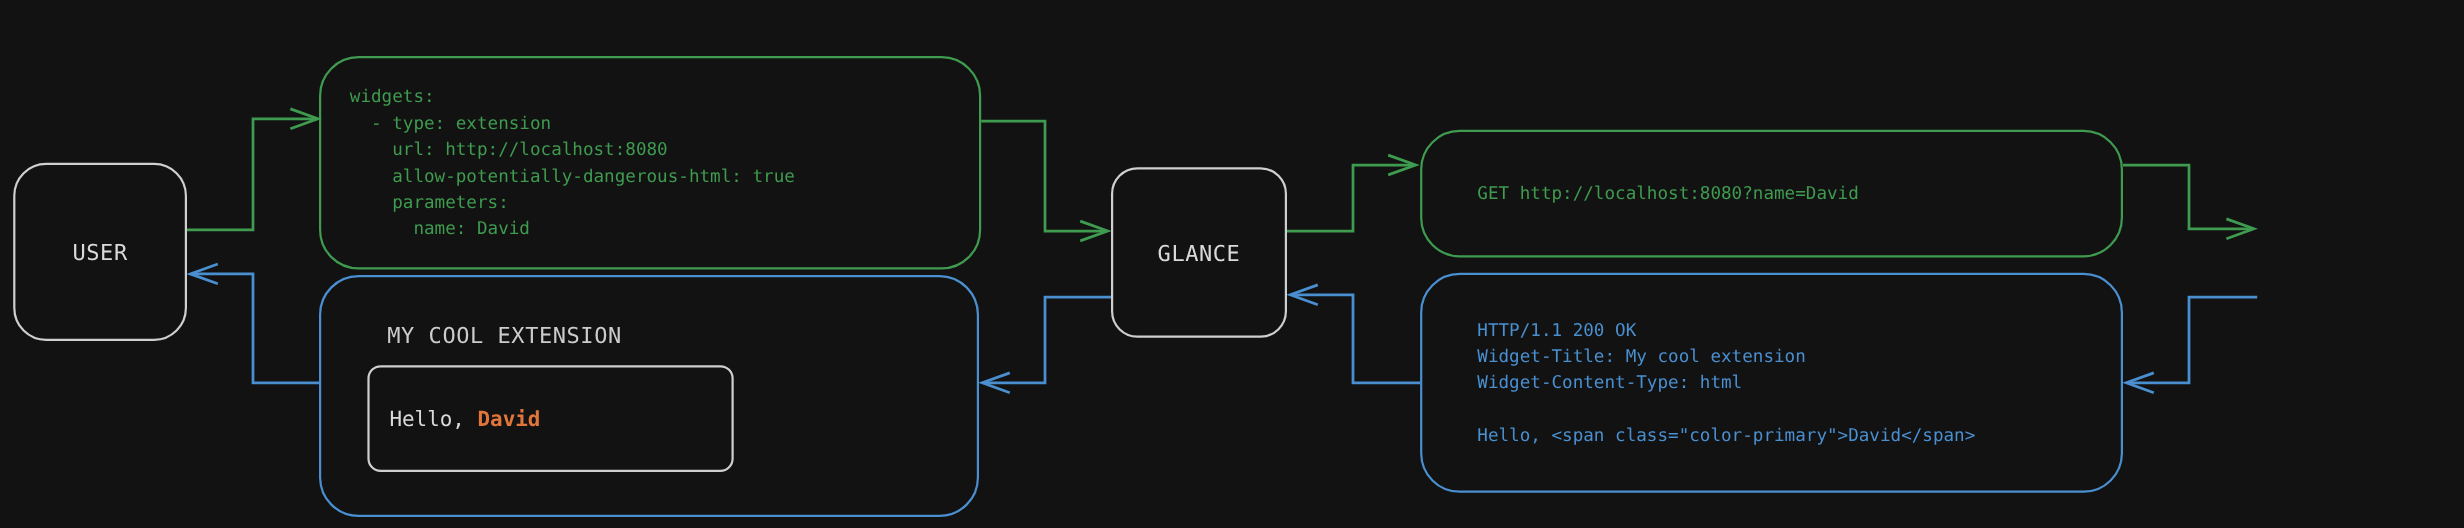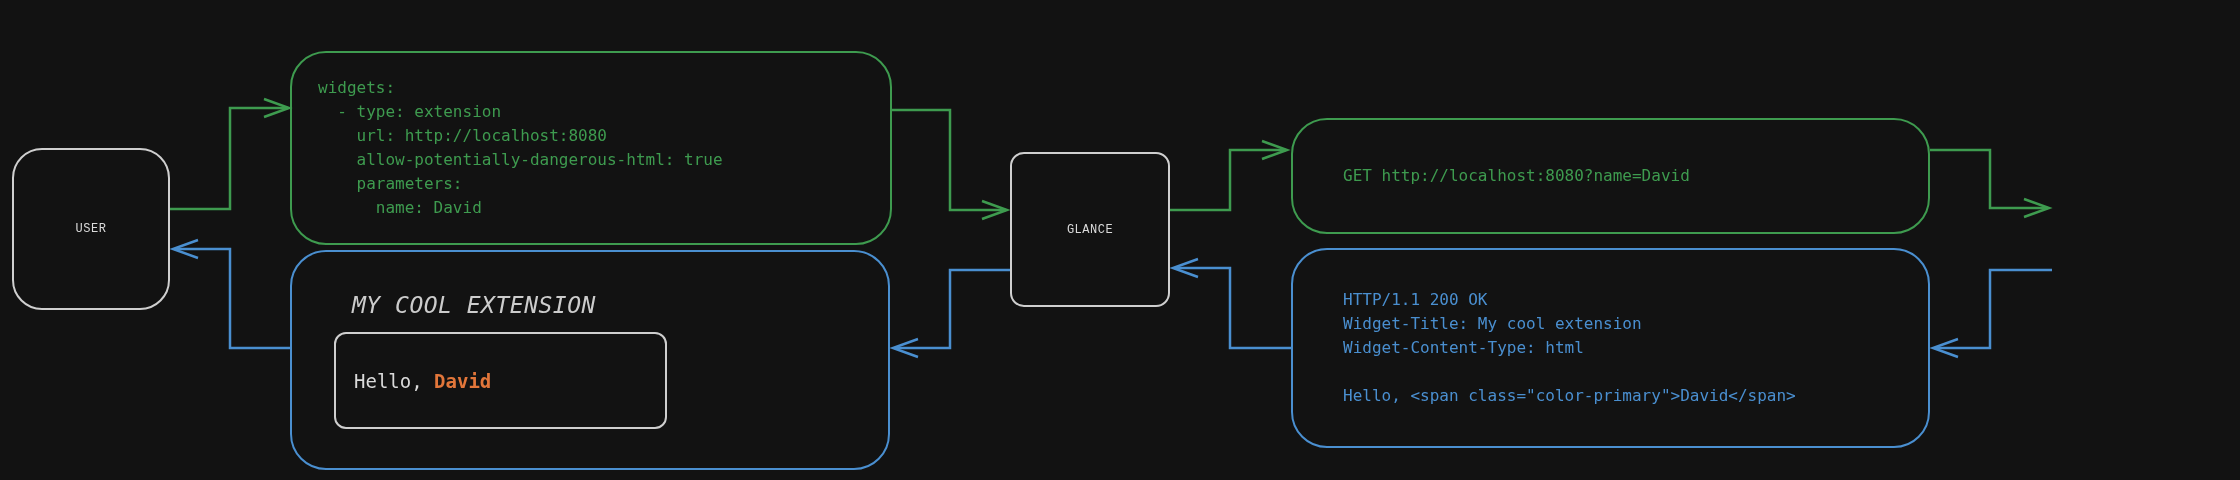--- a/index.html
+++ b/index.html
@@ -18,41 +18,41 @@
   }
   .wires{position:absolute;left:0;top:0;width:2240px;height:480px;}
   .wires path{fill:none;stroke-width:2.5px;stroke-linejoin:miter;}
   .wires path.green{stroke:var(--green);}
   .wires path.blue{stroke:var(--blue);}
 
   .node{
     position:absolute;box-sizing:border-box;
     border:2.5px solid var(--node-border);border-radius:30px;
     display:flex;align-items:center;justify-content:center;
-    color:var(--node-text);font-size:12px;letter-spacing:.5px;font-family:Liberation Mono, monospace;
+    color:var(--node-text);font-size:20px;letter-spacing:.5px;
   }
   #user{left:12px;top:148px;width:158px;height:162px;}
-  #glance{left:1010px;top:152px;width:160px;height:155px;border-radius:14px;}
+  #glance{left:1010px;top:152px;width:160px;height:155px;border-radius:24px;}
   #extension{left:2052px;top:152px;width:176px;height:160px;}
 
   .mbox{
     position:absolute;box-sizing:border-box;border-radius:36px;
     display:flex;flex-direction:column;justify-content:center;
   }
   .mbox.green{border:2.5px solid var(--green);color:var(--green);}
   .mbox.blue{border:2.5px solid var(--blue);color:var(--blue);}
   .mbox pre{margin:0;font:16px/24px "DejaVu Sans Mono","Liberation Mono",monospace;white-space:pre;}
   #config{left:290px;top:10px;width:602px;height:194px;padding-left:26px;margin-top:41px;}
   #request{left:1291px;top:90px;width:639px;height:116px;padding-left:50px;margin-top:28px;}
   #response{left:1291px;top:248px;width:639px;height:200px;padding-left:50px;}
 
   #widget{left:290px;top:250px;width:600px;height:220px;}
   #widget .title{
-    position:absolute;left:60px;top:41px;font-size:23px;line-height:24px;
-    color:var(--muted-text);letter-spacing:.5px;font-style:italic;
+    position:absolute;left:60px;top:41px;font-size:20px;line-height:24px;
+    color:var(--muted-text);letter-spacing:.5px;
   }
   #widget .inner{
     position:absolute;left:42px;top:80px;width:333px;height:97px;box-sizing:border-box;
     border:2px solid var(--node-border);border-radius:12px;
     display:flex;align-items:center;padding-left:18px;
     font-size:19px;color:var(--node-text);white-space:pre;
   }
   .name-orange{color:var(--orange);font-weight:bold;}
 </style>
 </head>

